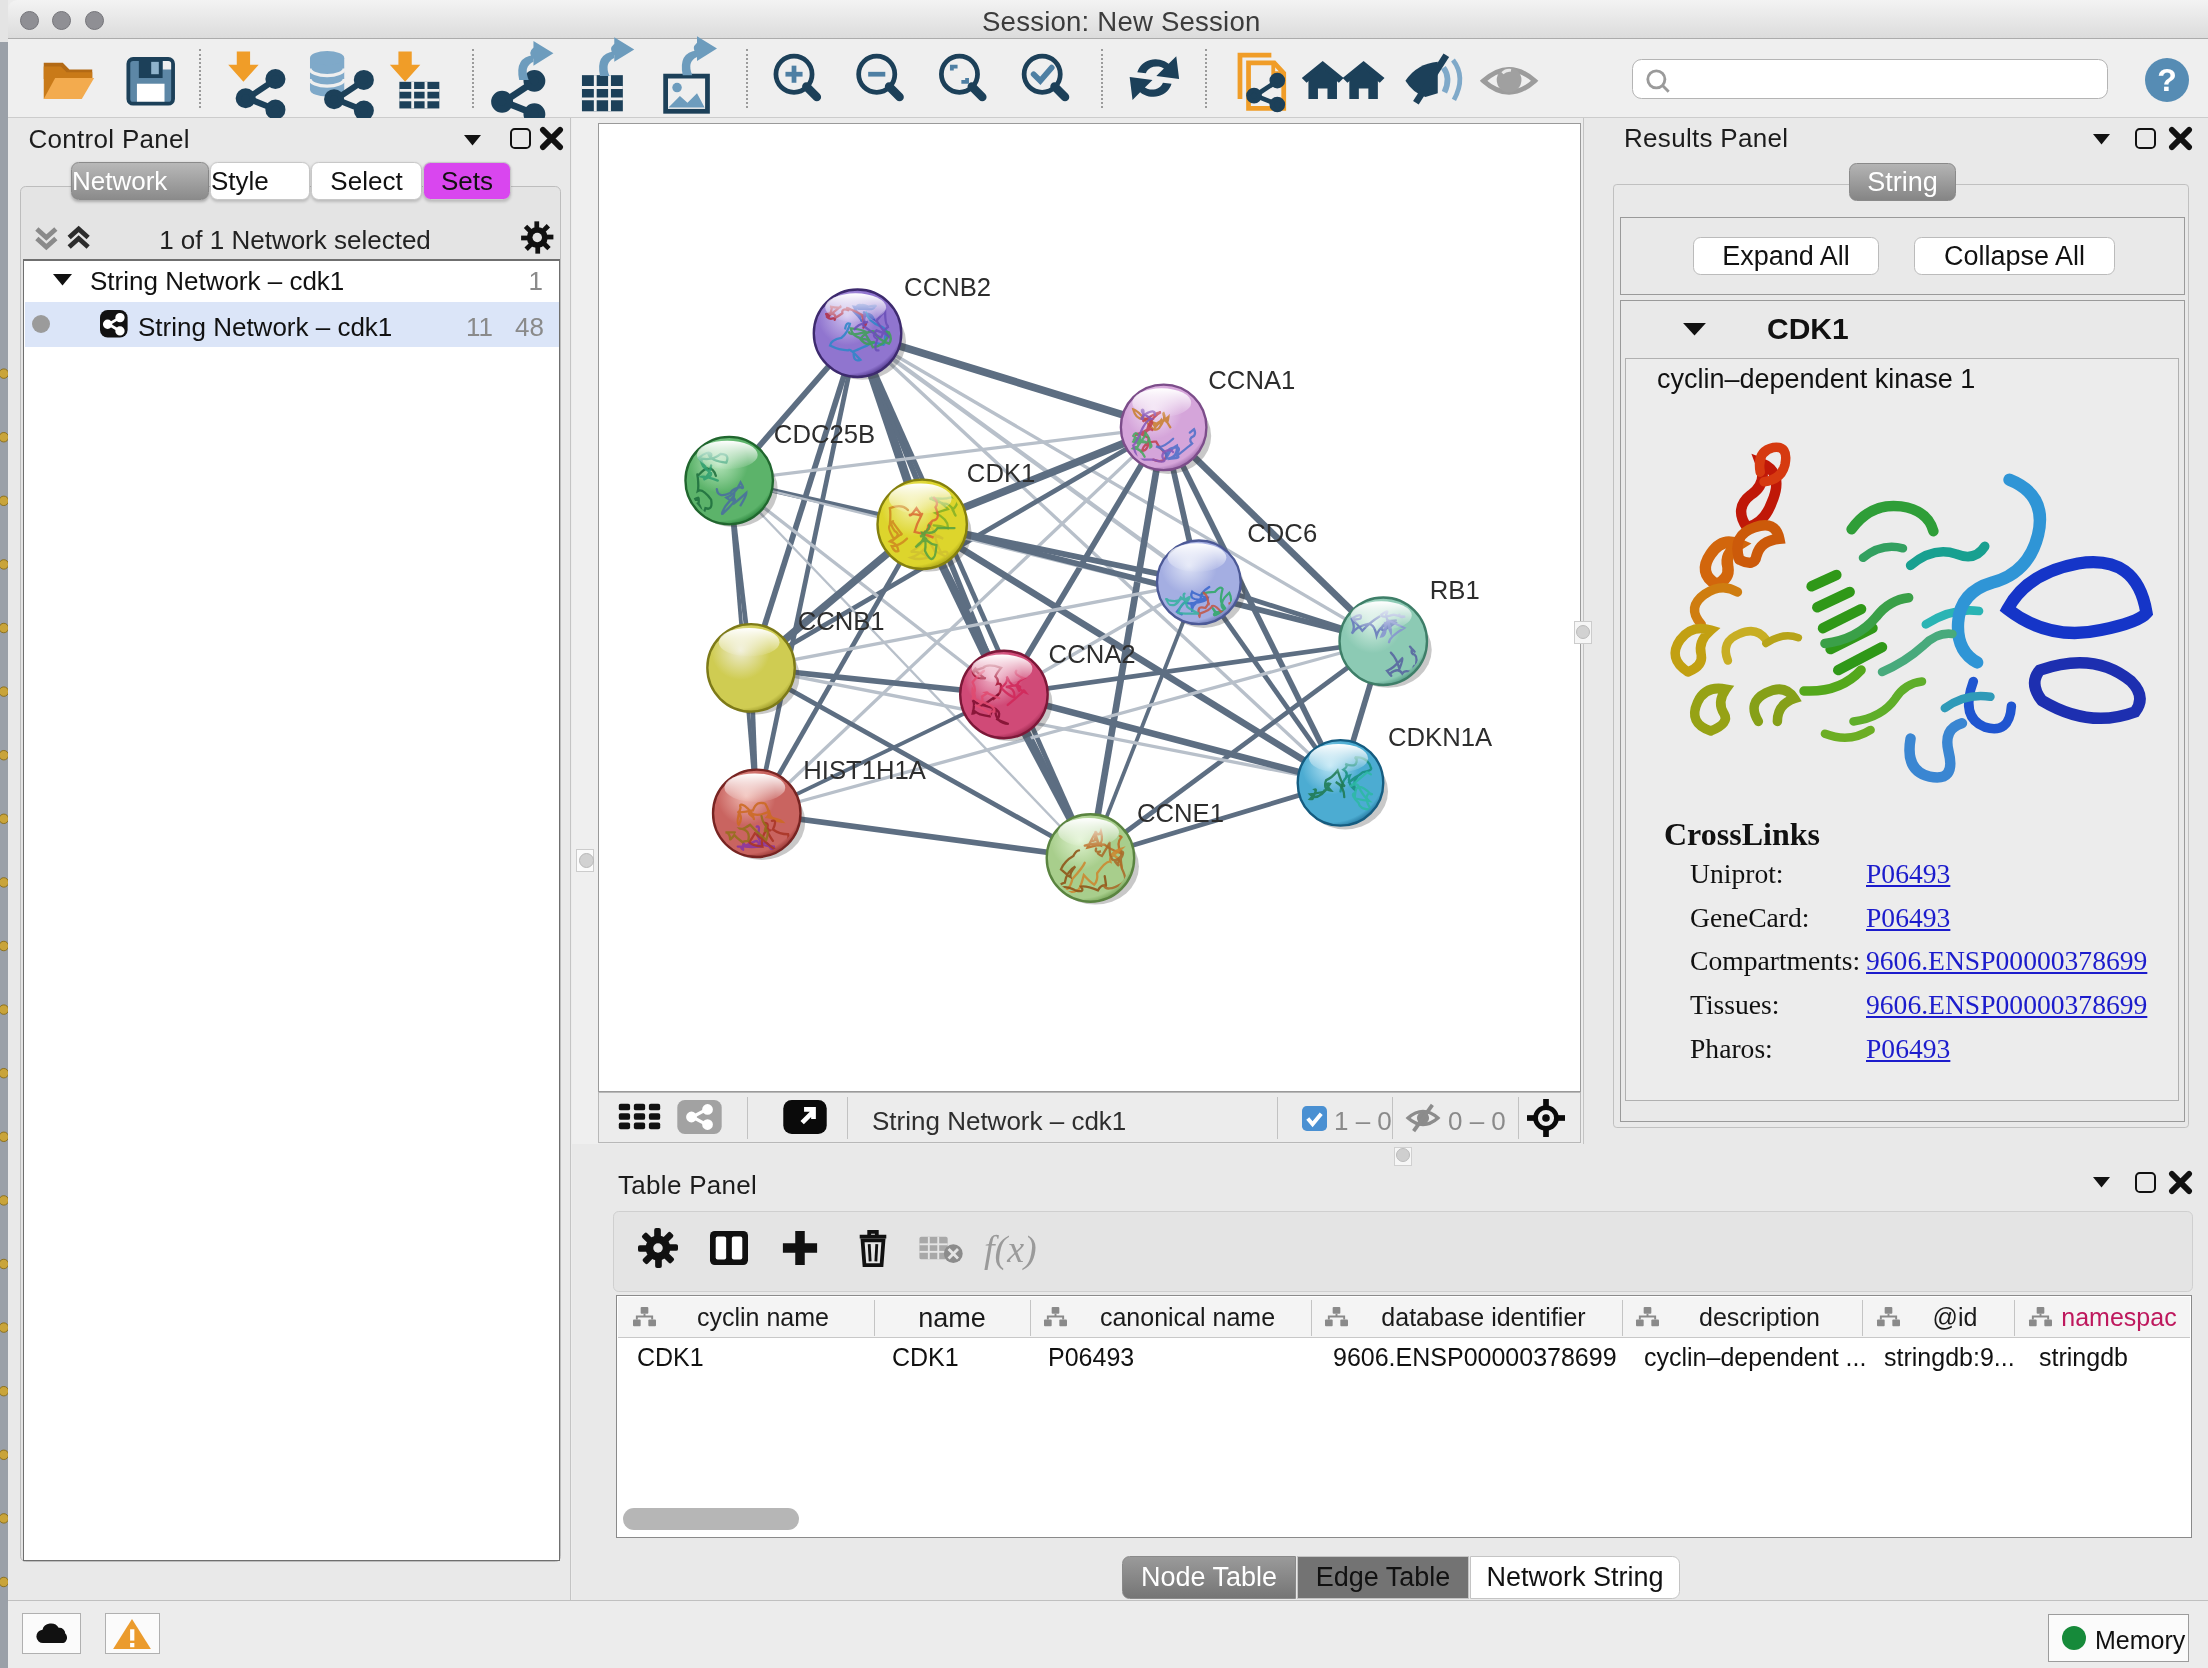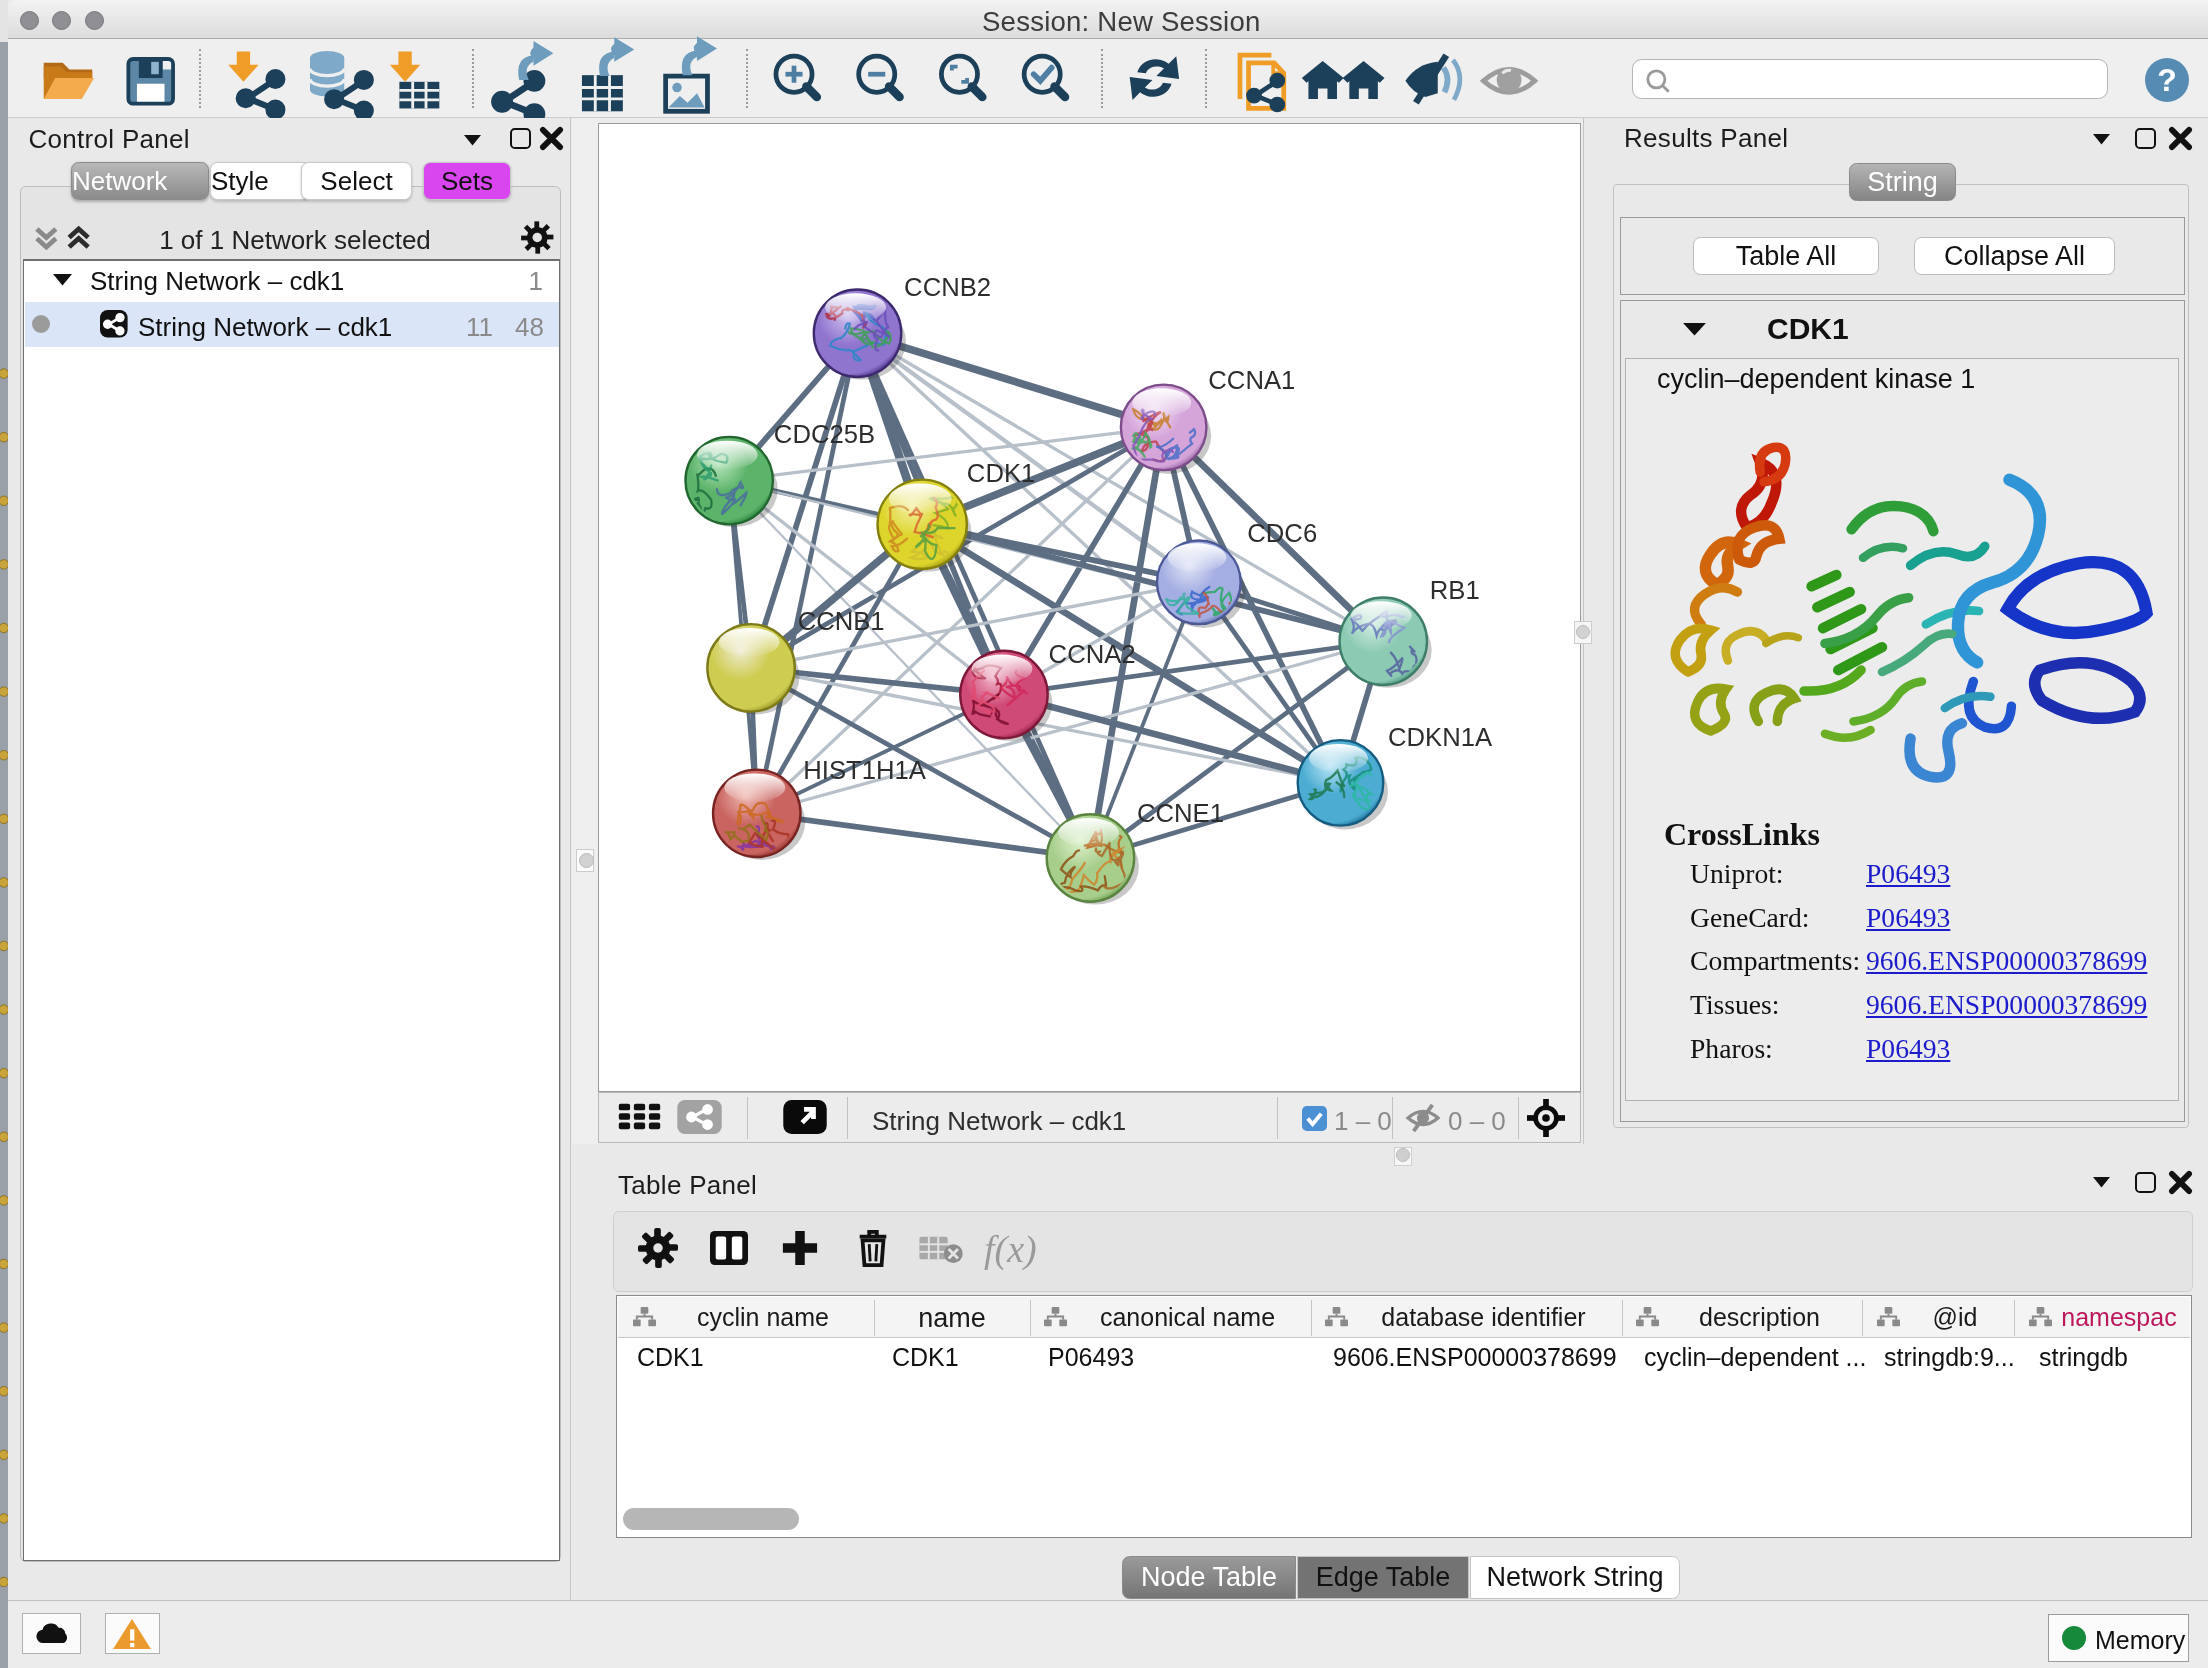--- a/index.html
+++ b/index.html
@@ -196,21 +196,21 @@
 <div class="a" style="left:28.5px;top:124px;font-size:26px;color:#1c1c1c;letter-spacing:0.3px">Control Panel</div>
 <svg class="a" style="left:464px;top:135px" width="17" height="10.5" viewBox="0 0 18 11">
     <path d="M0,0 H18 L9.0,11 Z" fill="#111"></path>
   </svg>
 <div class="a" style="left:510px;top:128px;width:21px;height:21px;border:2.9px solid #111;border-radius:4.8px"></div>
 <svg class="a" style="left:540px;top:127px" width="23" height="23" viewBox="0 0 24 24">
     <path d="M3,3 L21,21 M21,3 L3,21" stroke="#111" stroke-width="6" stroke-linecap="round"></path>
   </svg>
 <div class="a" style="left:71px;top:162px;width:138px;height:38px;background:linear-gradient(#b8b8b8,#8b8b8b);border:1px solid #8a8a8a;border-radius:7.6px;color:#fff;font-size:26px;text-align:left;line-height:37px;box-shadow:0 1.9px 2.9px rgba(0,0,0,0.25);z-index:5">Network</div>
 <div class="a" style="left:210px;top:162px;width:100px;height:38px;background:#ffffff;border:1px solid #c8c8c8;border-radius:7.6px;color:#111;font-size:26px;text-align:left;line-height:37px;box-shadow:0 1.9px 2.9px rgba(0,0,0,0.18);z-index:5">Style</div>
-<div class="a" style="left:301px;top:162px;width:111px;height:38px;background:#ffffff;border:1px solid #c8c8c8;border-radius:7.6px;color:#111;font-size:26px;text-align:center;line-height:37px;box-shadow:0 1.9px 2.9px rgba(0,0,0,0.18);z-index:5">Select</div>
+<div class="a" style="left:311px;top:162px;width:111px;height:38px;background:#ffffff;border:1px solid #c8c8c8;border-radius:7.6px;color:#111;font-size:26px;text-align:center;line-height:37px;box-shadow:0 1.9px 2.9px rgba(0,0,0,0.18);z-index:5">Select</div>
 <div class="a" style="left:423px;top:162px;width:88px;height:38px;background:#d946ef;border:1px solid #c8c8c8;border-radius:7.6px;color:#111;font-size:26px;text-align:center;line-height:37px;box-shadow:0 1.9px 2.9px rgba(0,0,0,0.18);z-index:5">Sets</div>
 <div class="a" style="left:20px;top:186px;width:541px;height:1376px;background:#e4e4e4;border:1px solid #bdbdbd;border-radius:5.7px"></div>
 <svg class="a" style="left:34px;top:226px" width="57" height="27" viewBox="0 0 60 28">
 <g fill="none" stroke="#8a8a8a" stroke-width="5">
       <path d="M3,3 l10,9 10,-9"></path>
       <path d="M3,13 l10,9 10,-9"></path>
     </g>
 <g fill="none" stroke="#2c2c2c" stroke-width="5">
       <path d="M37,12 l10,-9 10,9"></path>
       <path d="M37,22 l10,-9 10,9"></path>
@@ -579,21 +579,21 @@
 <svg class="a" style="left:2093px;top:134px" width="17" height="10.5" viewBox="0 0 18 11">
     <path d="M0,0 H18 L9.0,11 Z" fill="#111"></path>
   </svg>
 <div class="a" style="left:2135px;top:128px;width:21px;height:21px;border:2.9px solid #111;border-radius:4.8px"></div>
 <svg class="a" style="left:2169px;top:127px" width="23" height="23" viewBox="0 0 24 24">
     <path d="M3,3 L21,21 M21,3 L3,21" stroke="#111" stroke-width="6" stroke-linecap="round"></path>
   </svg>
 <div class="a" style="left:1613px;top:184px;width:576px;height:944px;background:#e9e9e9;border:1px solid #c0c0c0;border-radius:3.8px"></div>
 <div class="a" style="left:1849px;top:163px;width:107px;height:38px;background:linear-gradient(#b4b4b4,#858585);border:1px solid #8a8a8a;border-radius:7.6px;color:#fff;font-size:27px;text-align:center;line-height:37px">String</div>
 <div class="a" style="left:1620px;top:217px;width:565px;height:78px;background:#e9e9e9;border:1px solid #9a9a9a"></div>
-<div class="a" style="left:1693px;top:237px;width:186px;height:38px;background:#ffffff;border:1px solid #bbbbbb;border-radius:7.6px;font-size:27px;color:#111;text-align:center;line-height:37px">Table All</div>
+<div class="a" style="left:1693px;top:237px;width:186px;height:38px;background:#ffffff;border:1px solid #bbbbbb;border-radius:7.6px;font-size:27px;color:#111;text-align:center;line-height:37px">Expand All</div>
 <div class="a" style="left:1914px;top:237px;width:201px;height:38px;background:#ffffff;border:1px solid #bbbbbb;border-radius:7.6px;font-size:27px;color:#111;text-align:center;line-height:37px">Collapse All</div>
 <div class="a" style="left:1620px;top:300px;width:565px;height:822px;background:#e9e9e9;border:1px solid #9a9a9a"></div>
 <svg class="a" style="left:1683px;top:323px" width="23" height="12.4" viewBox="0 0 24 13">
     <path d="M0,0 H24 L12.0,13 Z" fill="#111"></path>
   </svg>
 <div class="a" style="left:1767px;top:312px;font-size:30px;font-weight:bold;color:#111">CDK1</div>
 <div class="a" style="left:1625px;top:358px;width:554px;height:743px;background:#ececec;border:1px solid #b0b0b0"></div>
 <div class="a" style="left:1657px;top:364px;font-size:27px;color:#111">cyclin–dependent kinase 1</div>
 <svg class="a" style="left:1625px;top:358px" width="554" height="743" viewBox="0 0 582 781">
     <path d="M128,178 q-14,-20 4,-34 q18,-12 10,-34 q26,10 12,42 q-8,22 -26,26" fill="none" stroke="#c01808" stroke-width="11" stroke-linecap="round"></path>

